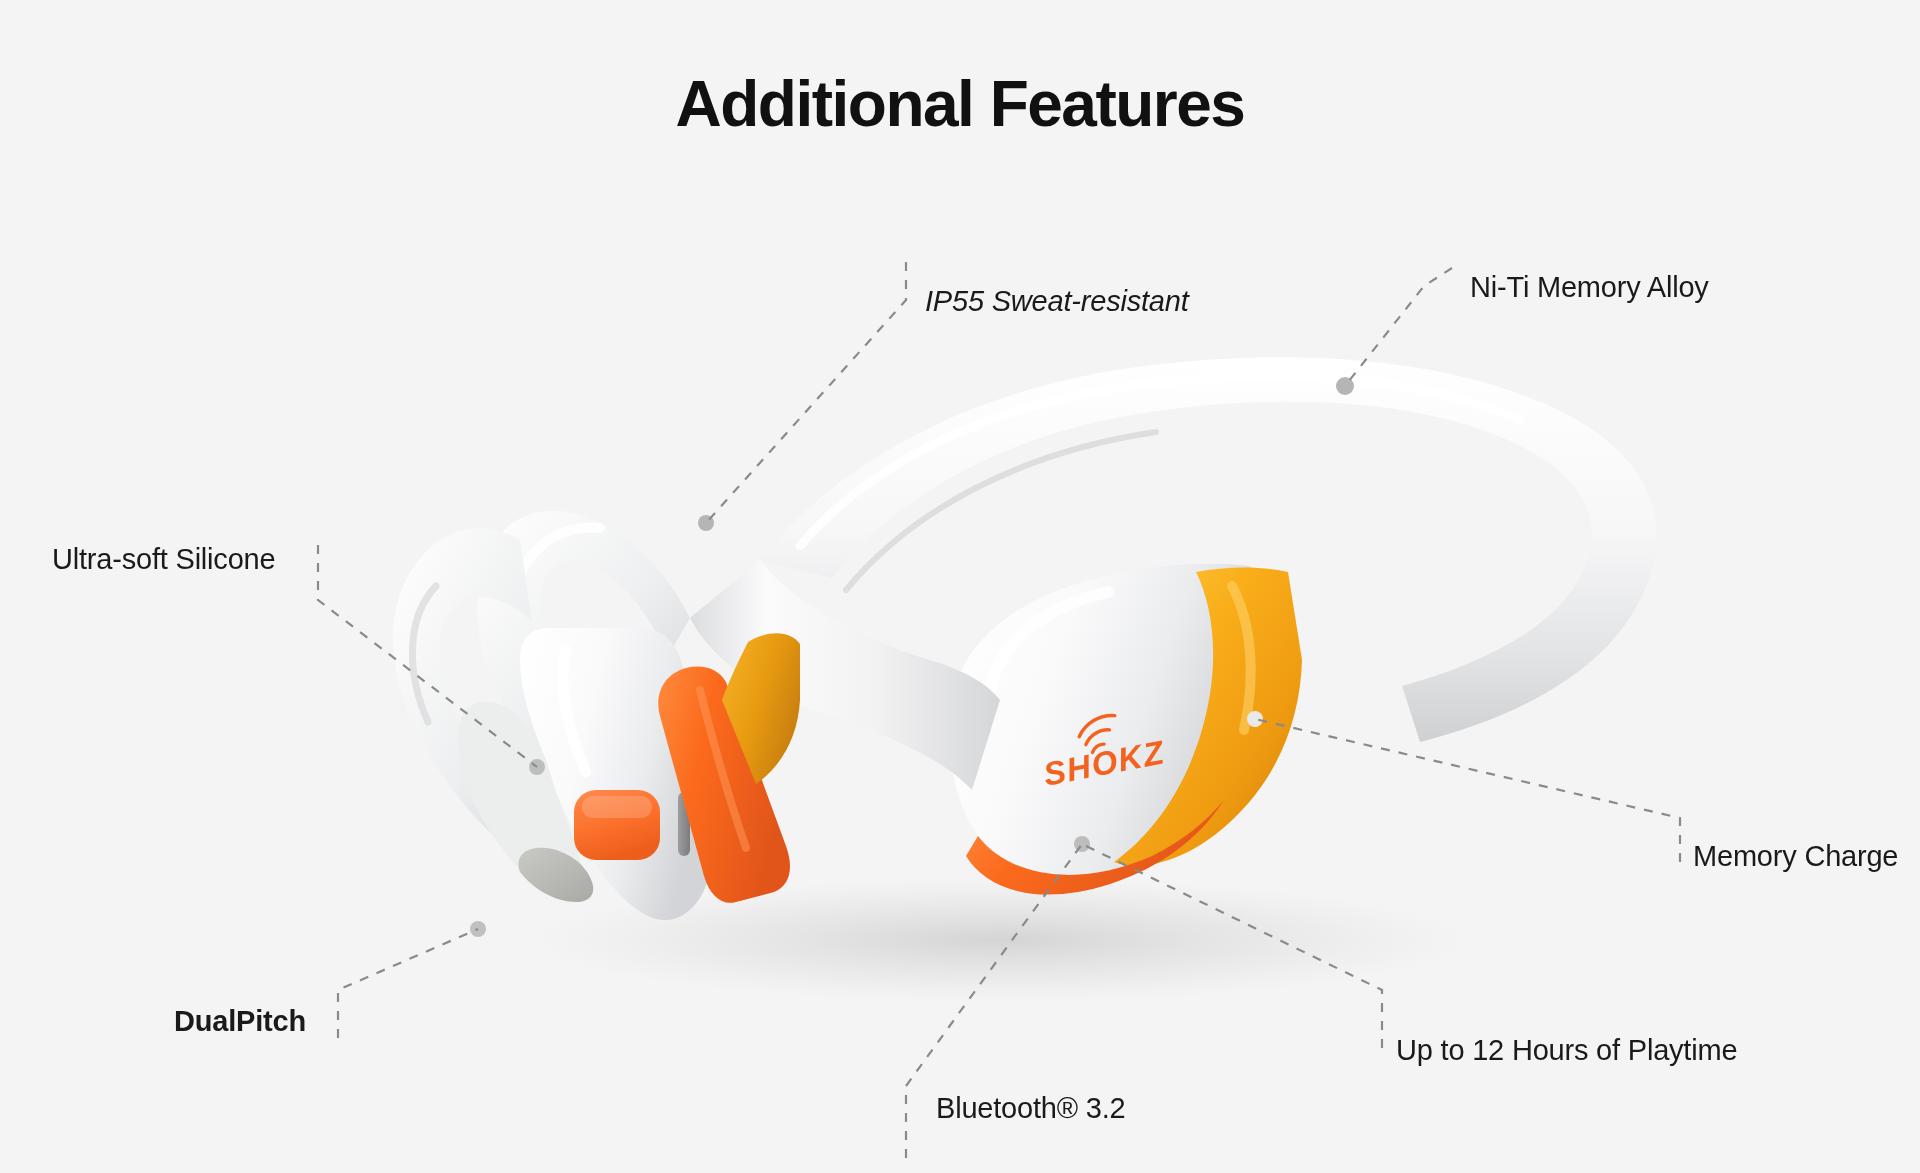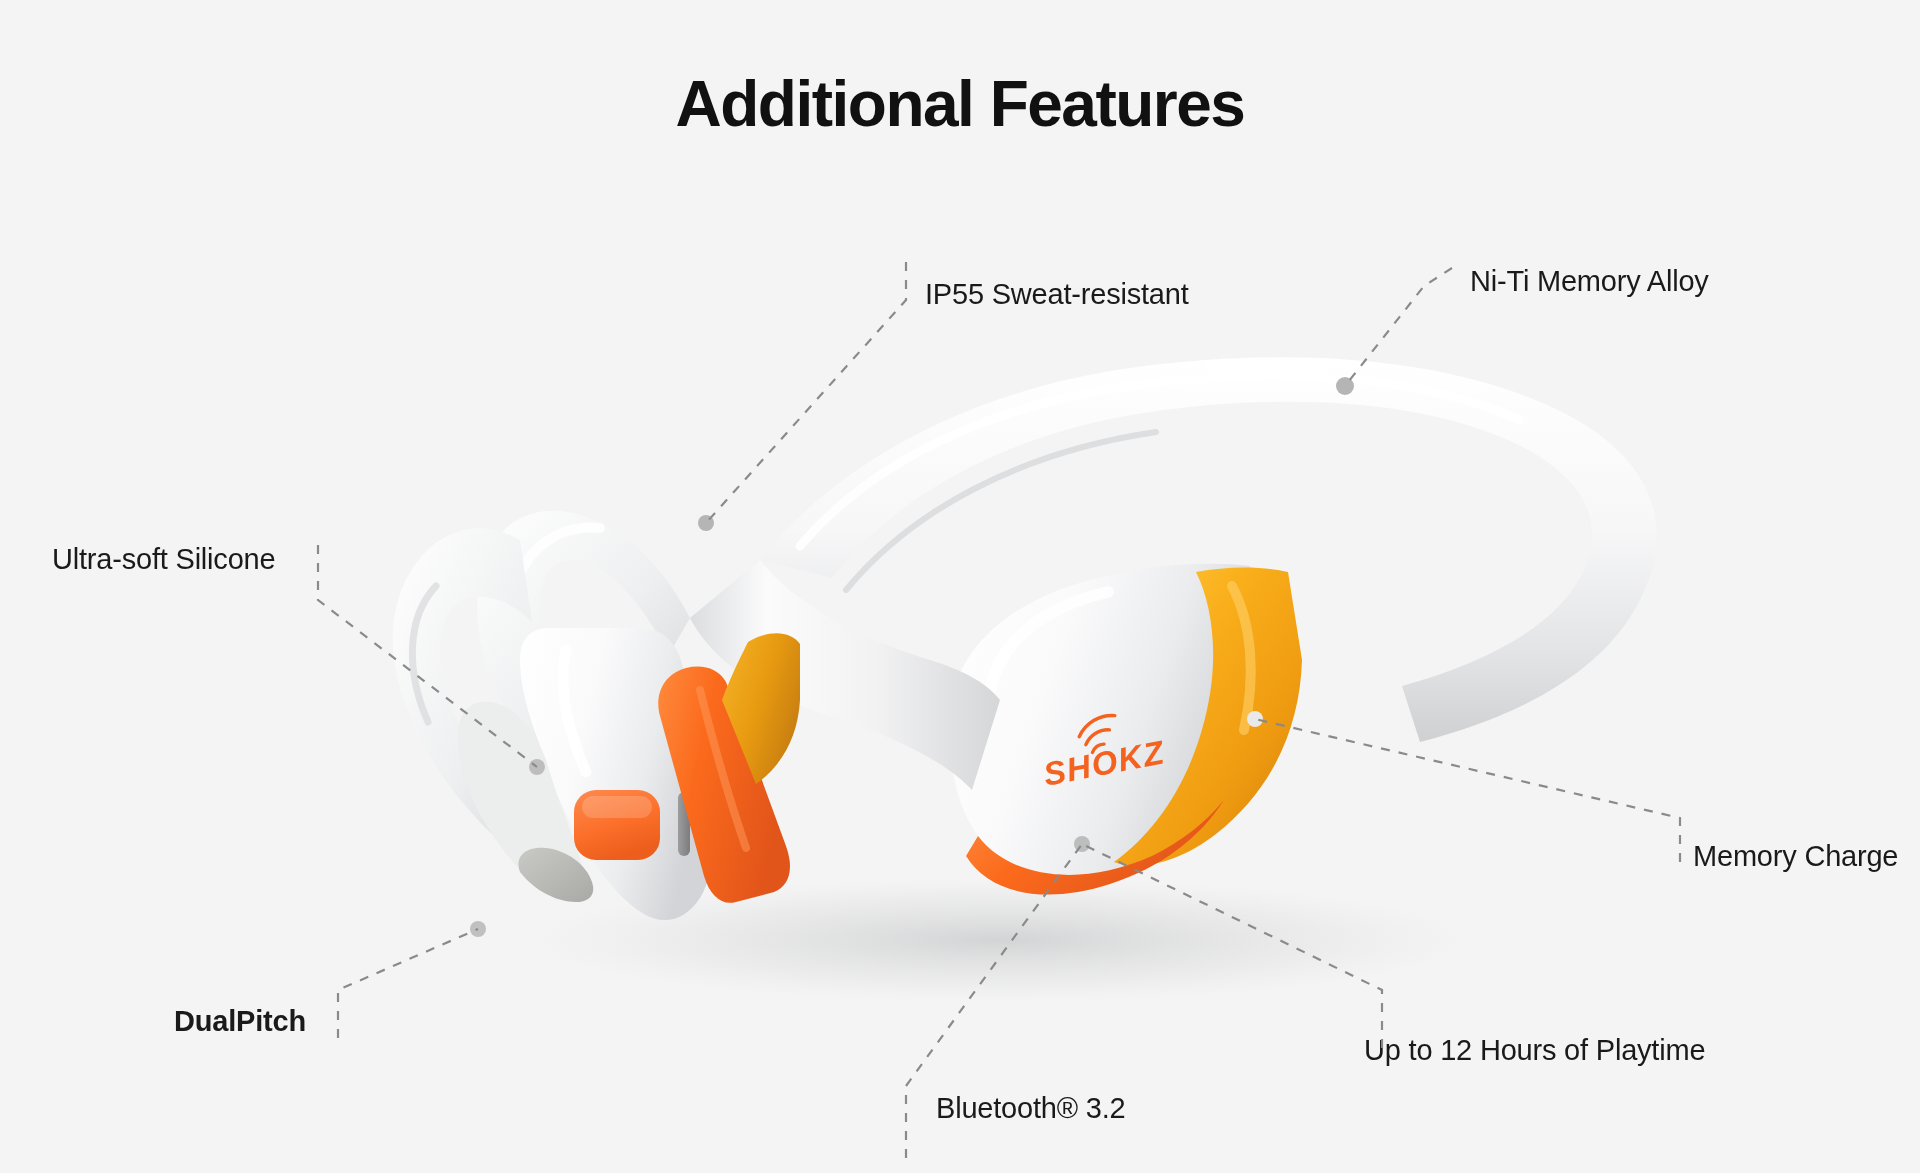--- a/index.html
+++ b/index.html
@@ -27,26 +27,26 @@
     color: #111111;
   }
   .feature-label {
     position: absolute;
     font-size: 29px;
     font-weight: 500;
     color: #1a1a1a;
     white-space: nowrap;
     letter-spacing: -0.2px;
   }
-  #label-ip55       { left: 925px;  top: 278px; }
-  #label-niti       { left: 1470px; top: 265px; }
+  #label-ip55       { left: 925px;  top: 285px; font-style: italic; }
+  #label-niti       { left: 1470px; top: 271px; }
   #label-silicone   { left: 52px;   top: 543px; }
   #label-quick      { left: 1693px; top: 840px; }
   #label-dualpitch  { left: 174px;  top: 1005px; font-weight: bold; }
-  #label-playtime   { left: 1364px; top: 1034px; text-align: right; }
+  #label-playtime   { left: 1396px; top: 1034px; text-align: right; }
   #label-bluetooth  { left: 936px;  top: 1092px; }
 
   #leader-lines, #product-art {
     position: absolute;
     left: 0; top: 0;
     width: 1920px;
     height: 1173px;
   }
   #leader-lines { z-index: 2; }
   #product-art  { z-index: 1; }

